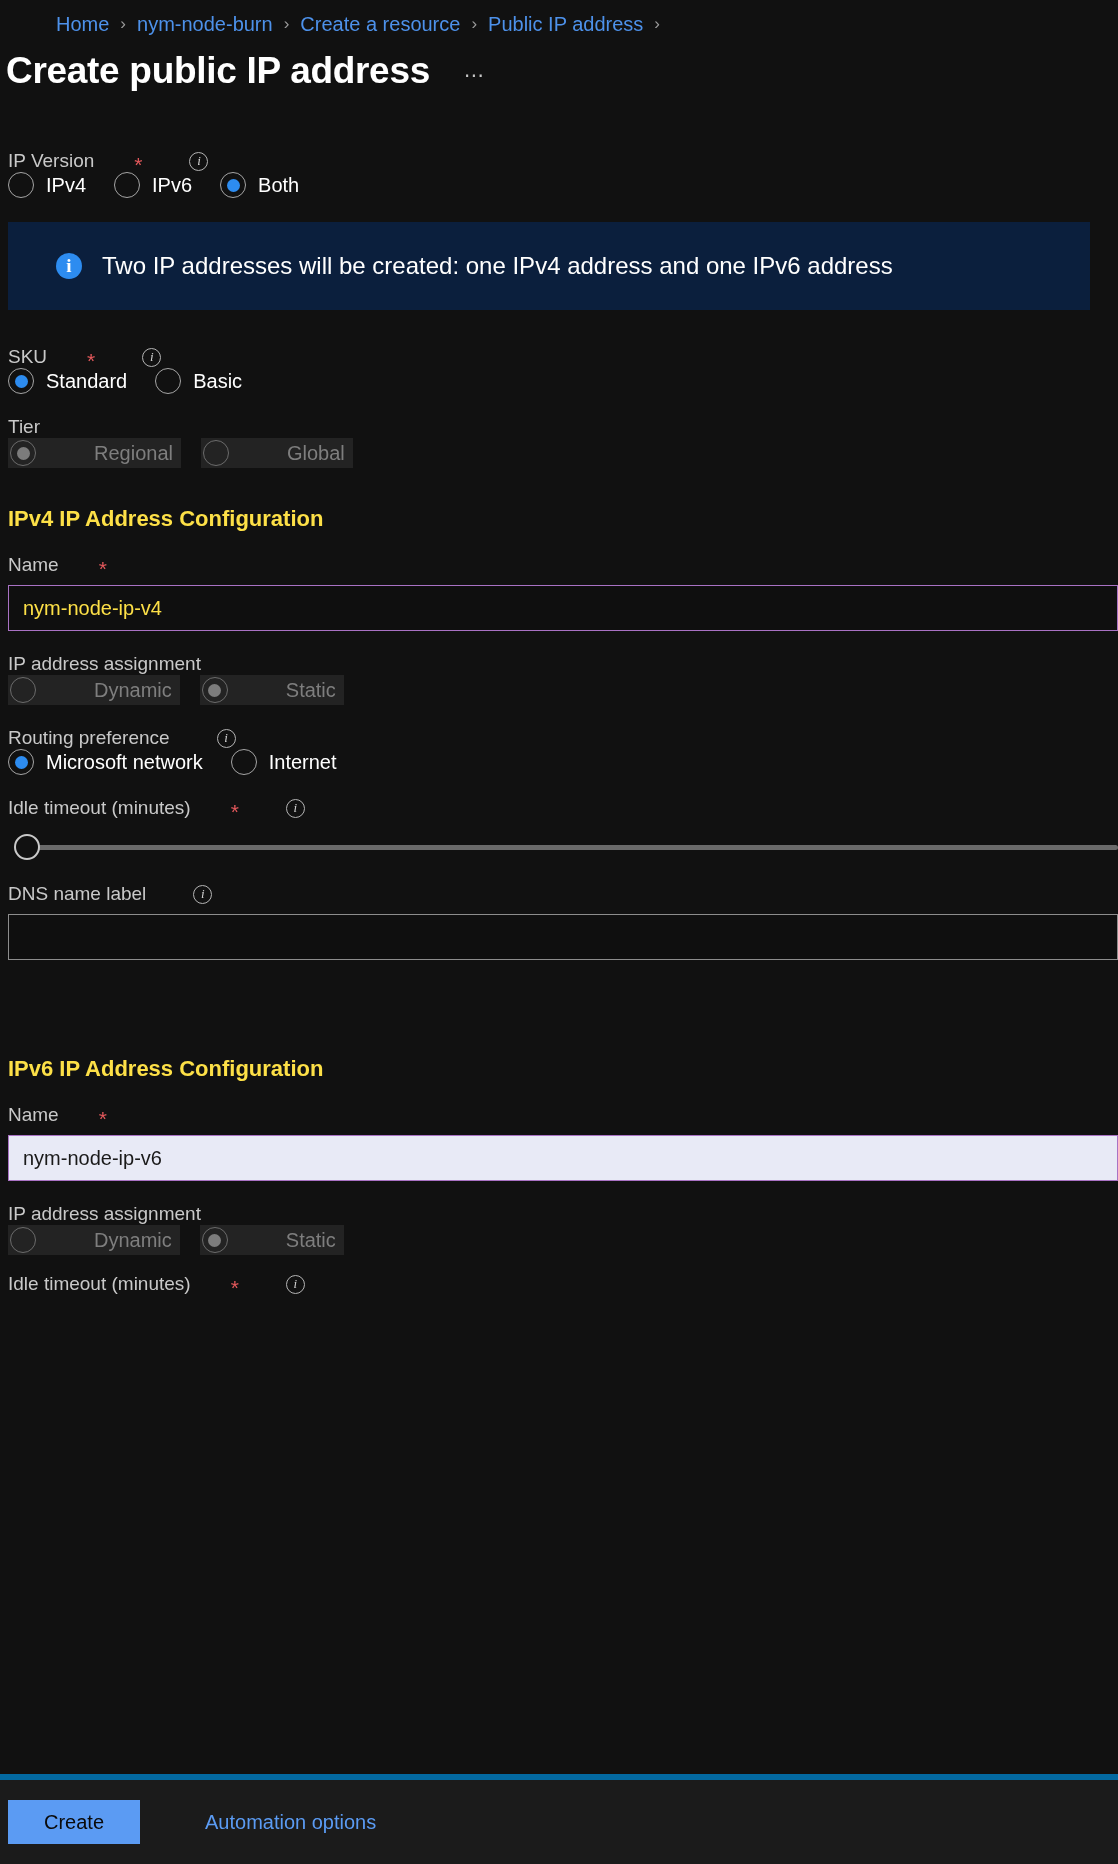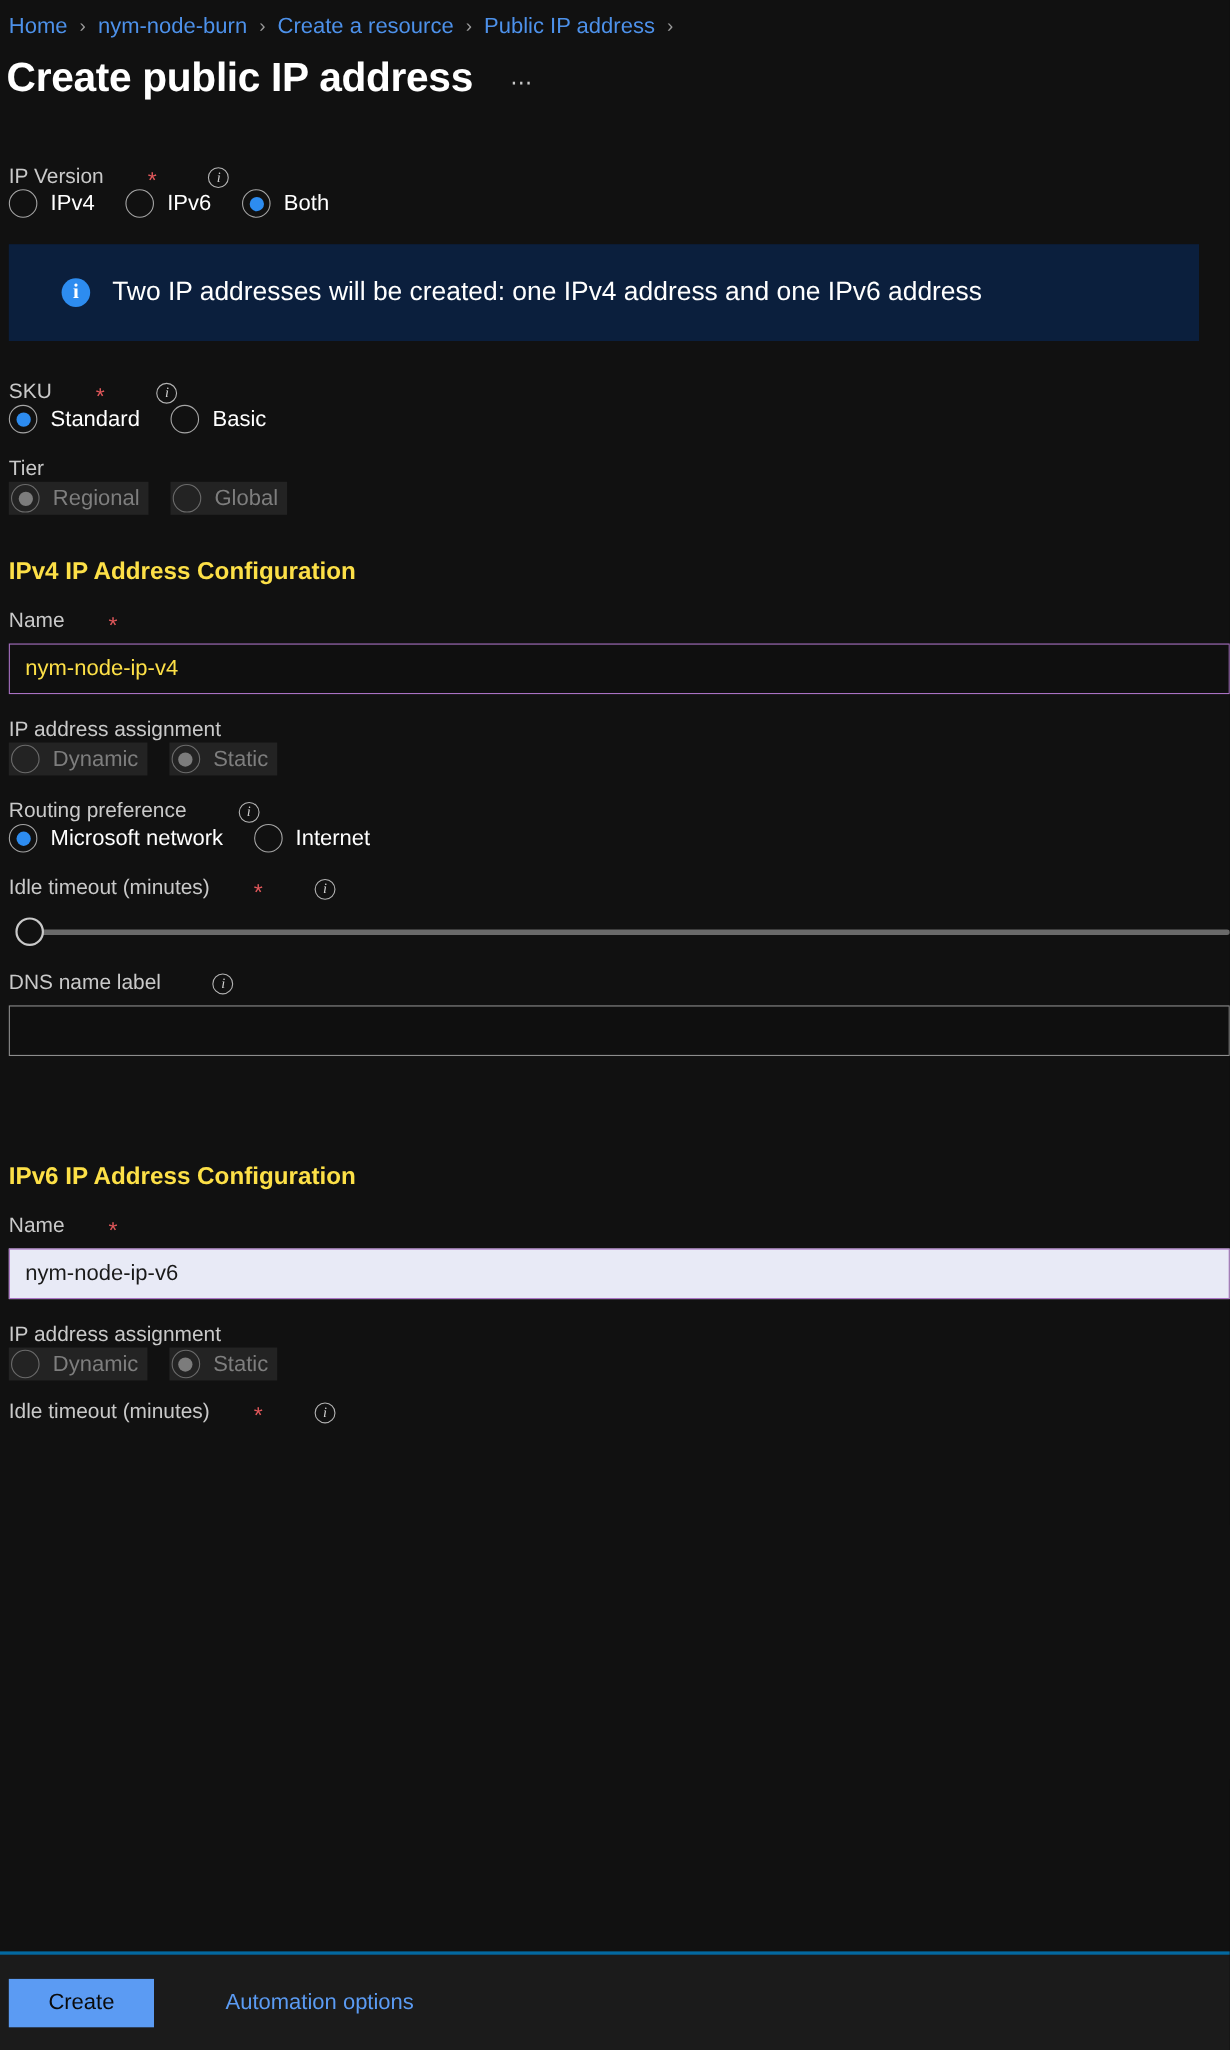--- a/index.html
+++ b/index.html
@@ -27,20 +27,21 @@
 
   
   .breadcrumb {
     display: flex;
     align-items: center;
     padding: 12px 0 0 8px;
     font-size: 20px;
     line-height: 1.2;
     flex-wrap: nowrap;
     white-space: nowrap;
+    margin-left: 48px;
   }
   .crumb {
     color: #4d91ea;
     text-decoration: none;
     cursor: pointer;
   }
   .crumb-sep {
     color: #9a9a9a;
     margin: 0 11px;
     font-size: 17px;
@@ -117,20 +118,21 @@
     align-items: center;
     margin-right: 28px;
     cursor: pointer;
     white-space: nowrap;
   }
   .radio-opt.disabled {
     cursor: default;
     background: #232323;
     padding: 2px 8px 2px 2px;
     margin-right: 20px;
+    gap: 46px;
   }
   .radio-circle {
     width: 26px; height: 26px;
     border-radius: 50%;
     border: 1.6px solid #a5a5a5;
     display: inline-flex;
     align-items: center;
     justify-content: center;
     flex: 0 0 auto;
   }
@@ -241,21 +243,21 @@
   .spacer-md { height: 36px; }
   .spacer-lg { height: 58px; }
 
   
   .action-bar {
     position: absolute;
     left: 0; bottom: 0;
     width: 1118px;
     height: 90px;
     background: #1b1b1b;
-    border-top: 3px solid #0369a1;
+    border-top: 6px solid #0369a1;
     display: flex;
     align-items: center;
     padding-left: 8px;
   }
   .create-btn {
     background: #5b9bf3;
     color: #0a0a0a;
     border: none;
     font-size: 20px;
     font-family: "Liberation Sans", "DejaVu Sans", sans-serif;

